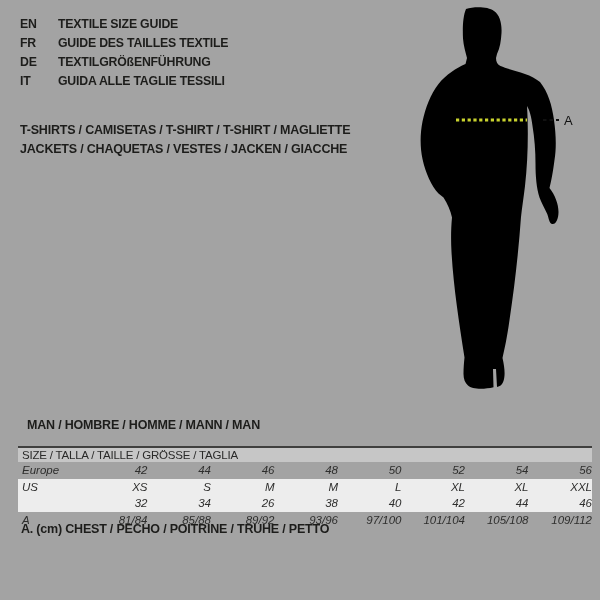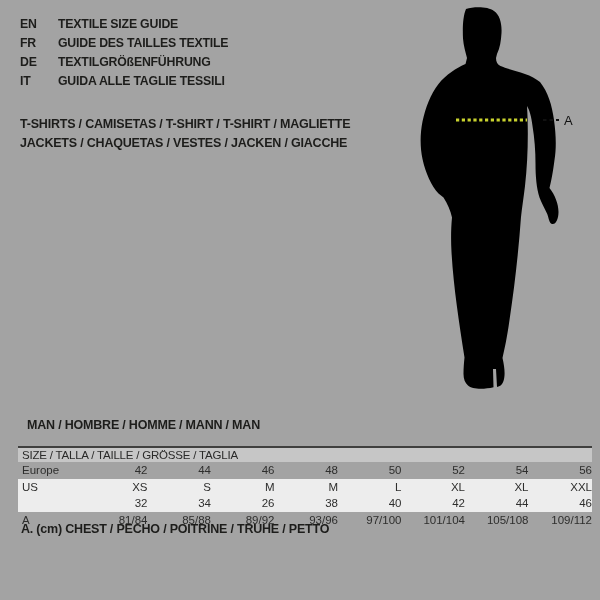--- a/index.html
+++ b/index.html
@@ -6,30 +6,30 @@
   .canvas{
     position:relative;width:600px;height:600px;background:#a3a3a3;overflow:hidden;
     font-family:"Liberation Sans", sans-serif;color:#1d1d1b;
   }
   
   .lang-list{position:absolute;left:20px;top:15px;}
   .lang-row{display:flex;height:19px;line-height:19px;}
   .lang-code{width:38px;font-size:12.3px;font-weight:bold;letter-spacing:-0.2px;}
   .lang-label{font-size:12.3px;font-weight:bold;letter-spacing:-0.2px;white-space:nowrap;}
   
-  .categories{position:absolute;left:20px;top:115px;}
+  .categories{position:absolute;left:20px;top:121px;}
   .cat-line{height:19px;line-height:19px;font-size:12.5px;font-weight:bold;letter-spacing:-0.2px;white-space:nowrap;}
   
   .figure{position:absolute;left:395px;top:5px;width:195px;height:395px;}
   
   .man-heading{position:absolute;left:21px;top:418px;font-size:12.5px;font-weight:bold;letter-spacing:-0.2px;margin-left:6px;}
   
   .size-table{position:absolute;left:18px;top:446px;width:574px;border-top:2px solid #3f3f3e;font-size:11.5px;color:#2e2e2d;}
   .t-head{height:14px;line-height:14px;background:#c6c6c6;padding-left:4px;color:#2a2a29;letter-spacing:-0.2px;}
-  .t-row{display:grid;grid-template-columns:66px repeat(8,1fr);align-items:center;height:16.5px;}
+  .t-row{display:grid;grid-template-columns:66px repeat(8,1fr);align-items:center;height:16.5px;font-style:italic;}
   .t-row.stripe{background:#ededed;}
   .t-label{padding-left:4px;text-align:left;}
   .t-cell{text-align:right;}
   
   .footnote{position:absolute;left:21px;top:522px;font-size:12.5px;font-weight:bold;letter-spacing:-0.2px;}
 </style>
 </head>
 <body>
 
 <div class="canvas">

